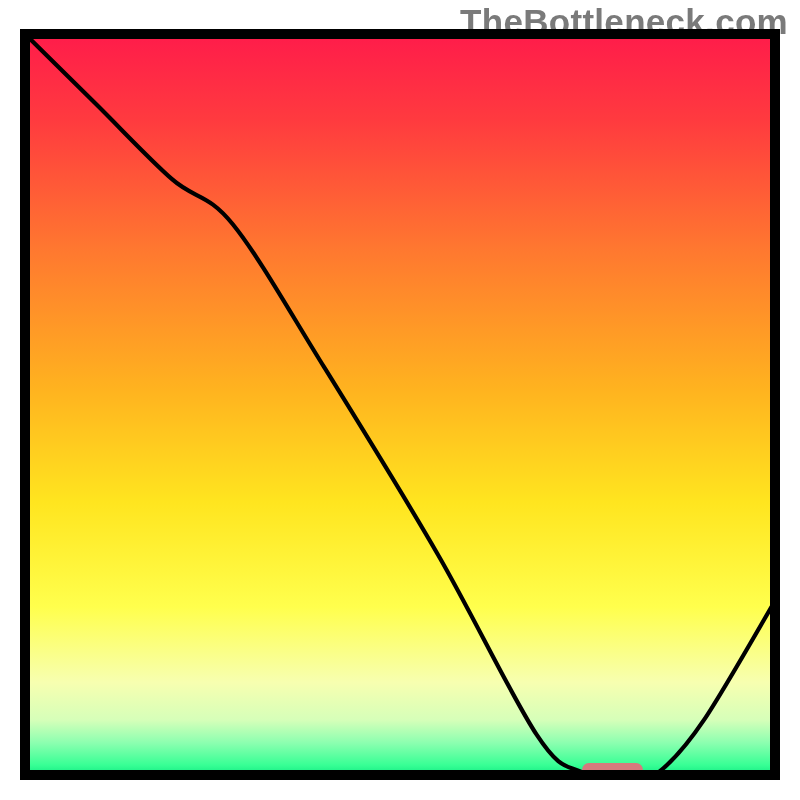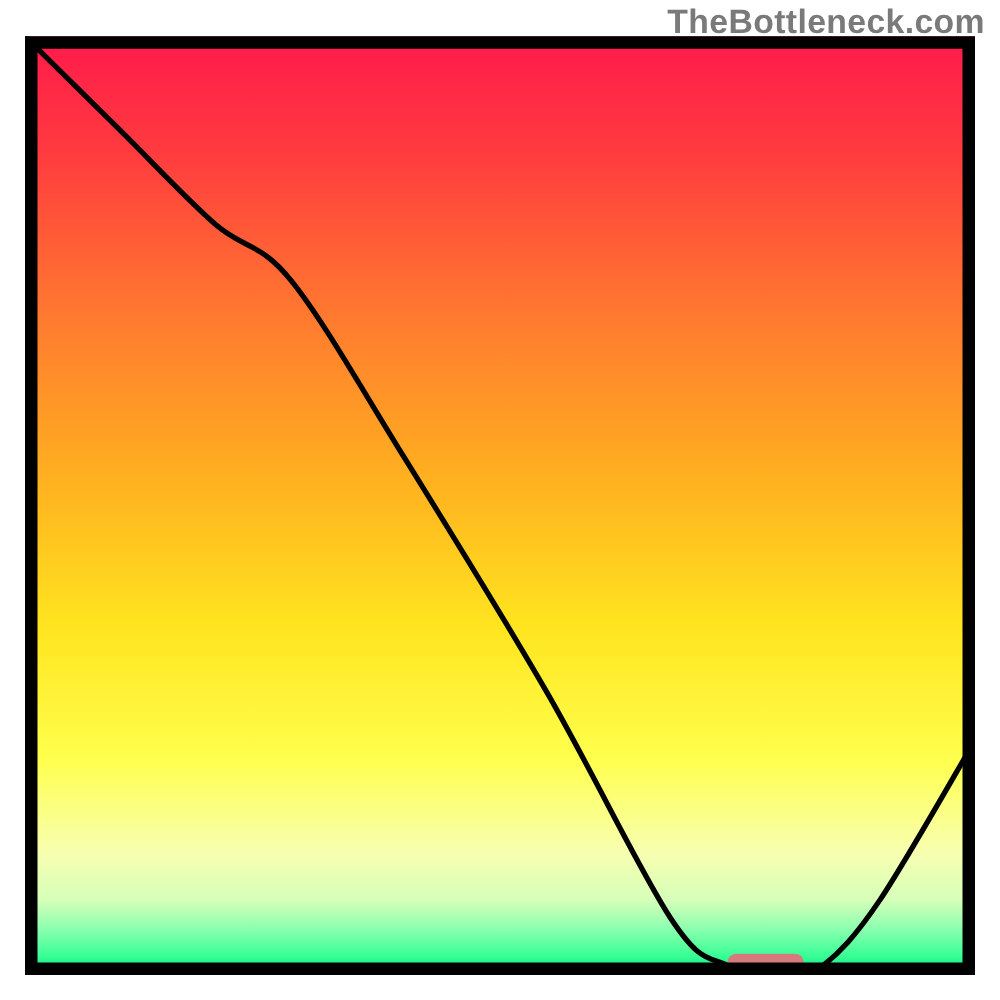--- a/index.html
+++ b/index.html
@@ -15,21 +15,21 @@
     left: 0;
     top: 0;
     width: 800px;
     height: 800px;
   }
   .watermark {
     position: absolute;
     right: 12px;
     top: 2px;
     font-family: Arial, Helvetica, sans-serif;
-    font-size: 27px;
+    font-size: 35px;
     font-weight: 700;
     color: #7a7a7a;
     letter-spacing: 0.3px;
     user-select: none;
   }
   .plot-area {
     position: absolute;
     left: 20px;
     top: 29px;
     width: 760px;

